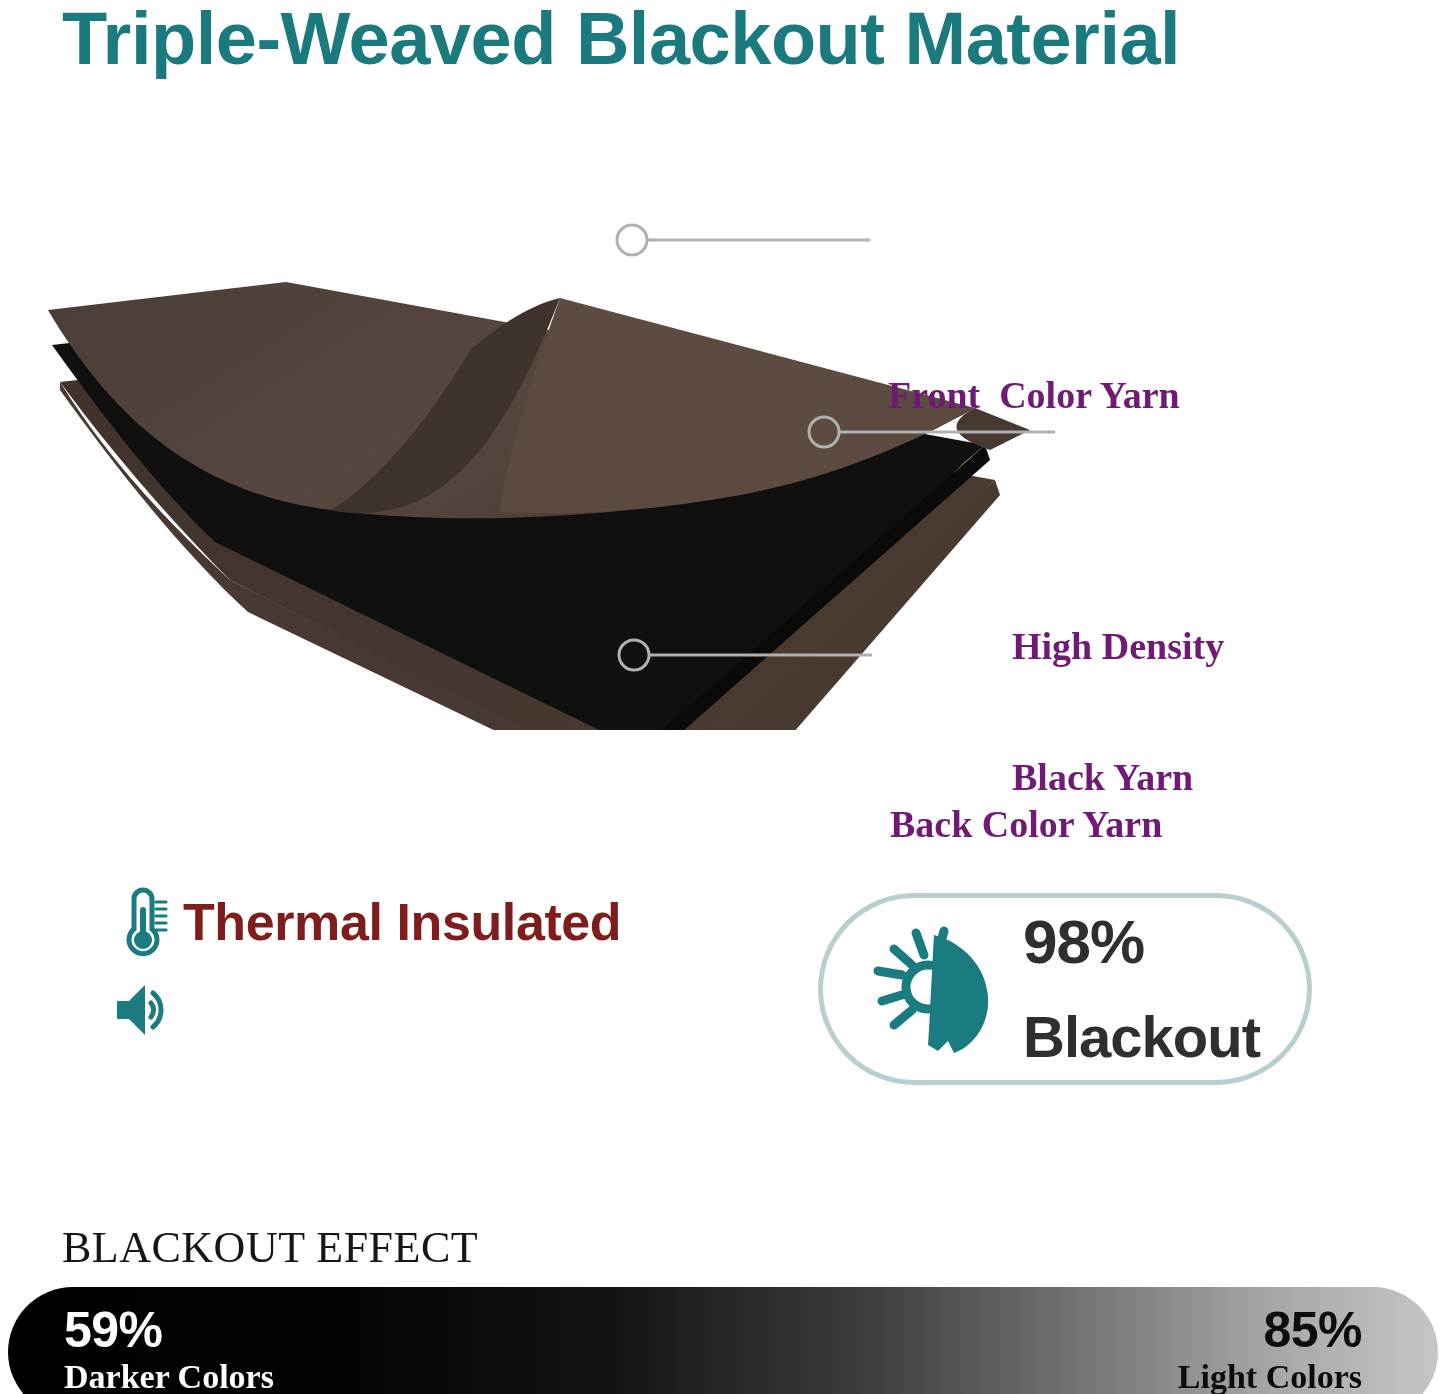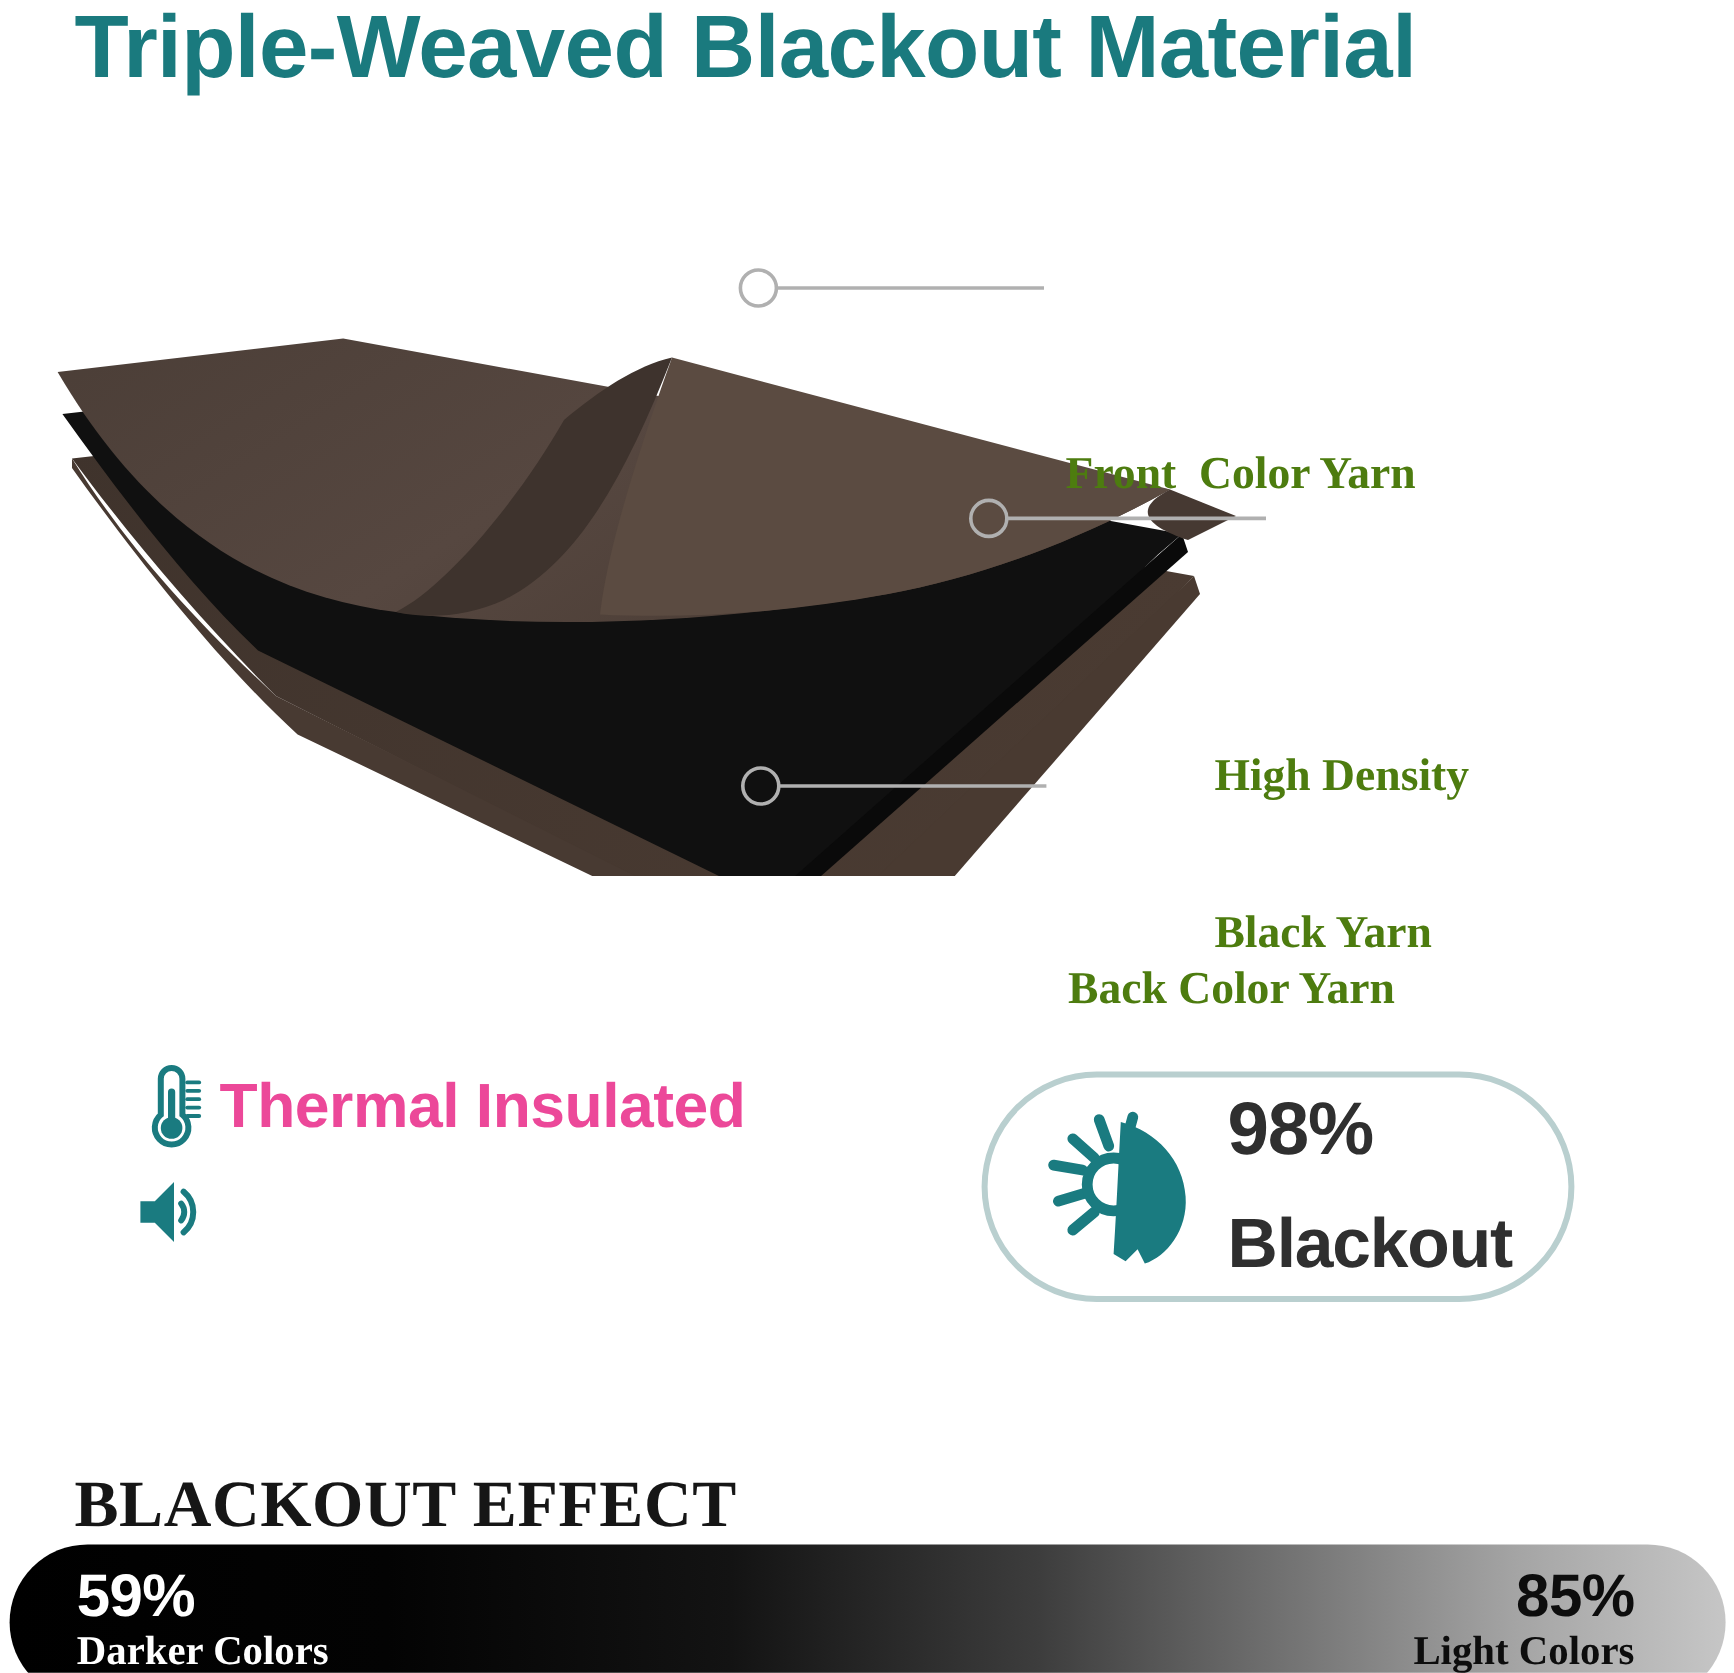--- a/index.html
+++ b/index.html
@@ -40,21 +40,21 @@
     width: 1445px;
     height: 580px;
   }
   #fabric-svg { display: block; }
 
   .callout-label {
     position: absolute;
     font-family: "Liberation Serif", serif;
     font-weight: bold;
     font-size: 38px;
-    color: #4d7c0f;
+    color: #701a75;
     white-space: pre;
     line-height: 1.15;
   }
   #label-front { left: 888px; top: 224px; }
   #label-high  { left: 1012px; top: 388px; }
   #label-back  { left: 890px; top: 633px; margin-top: 20px; }
 
   
   #features {
     position: absolute;
@@ -71,21 +71,21 @@
     width: 78px;
     min-width: 78px;
     display: flex;
     align-items: center;
     justify-content: center;
   }
   .feature-text {
     font-family: "Liberation Sans", sans-serif;
     font-weight: bold;
     font-size: 52px;
-    color: #ec4899;
+    color: #7f1d1d;
     letter-spacing: -0.4px;
     white-space: nowrap;
   }
 
   
   #blackout-badge {
     position: absolute;
     left: 818px;
     top: 893px;
     width: 494px;
@@ -127,22 +127,22 @@
     letter-spacing: -1px;
     margin-top: 34px;
   }
 
   
   #effect-heading {
     position: absolute;
     left: 62px;
     top: 1222px;
     font-family: "Liberation Serif", serif;
-    font-weight: bold;
-    font-size: 55px;
+    font-weight: normal;
+    font-size: 44px;
     letter-spacing: 0.5px;
     color: #161616;
     white-space: nowrap;
   }
   #effect-bar {
     position: absolute;
     left: 8px;
     top: 1287px;
     width: 1430px;
     height: 130px;

